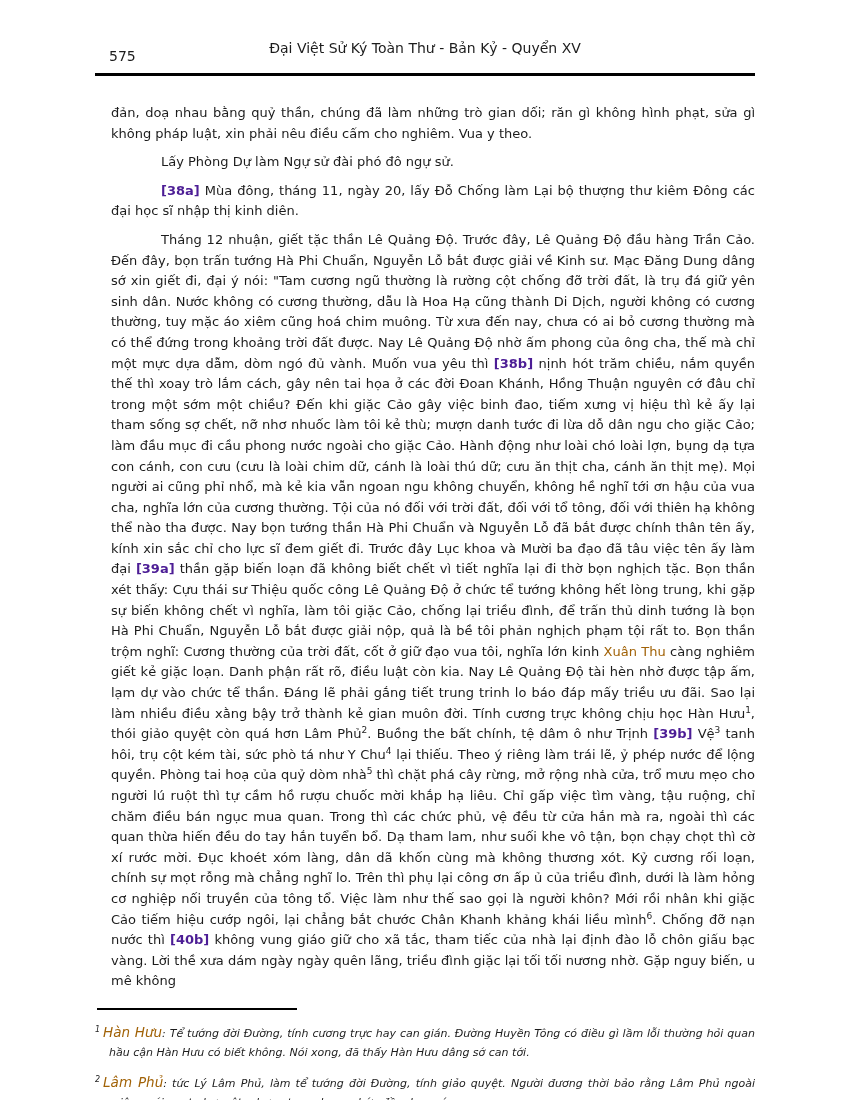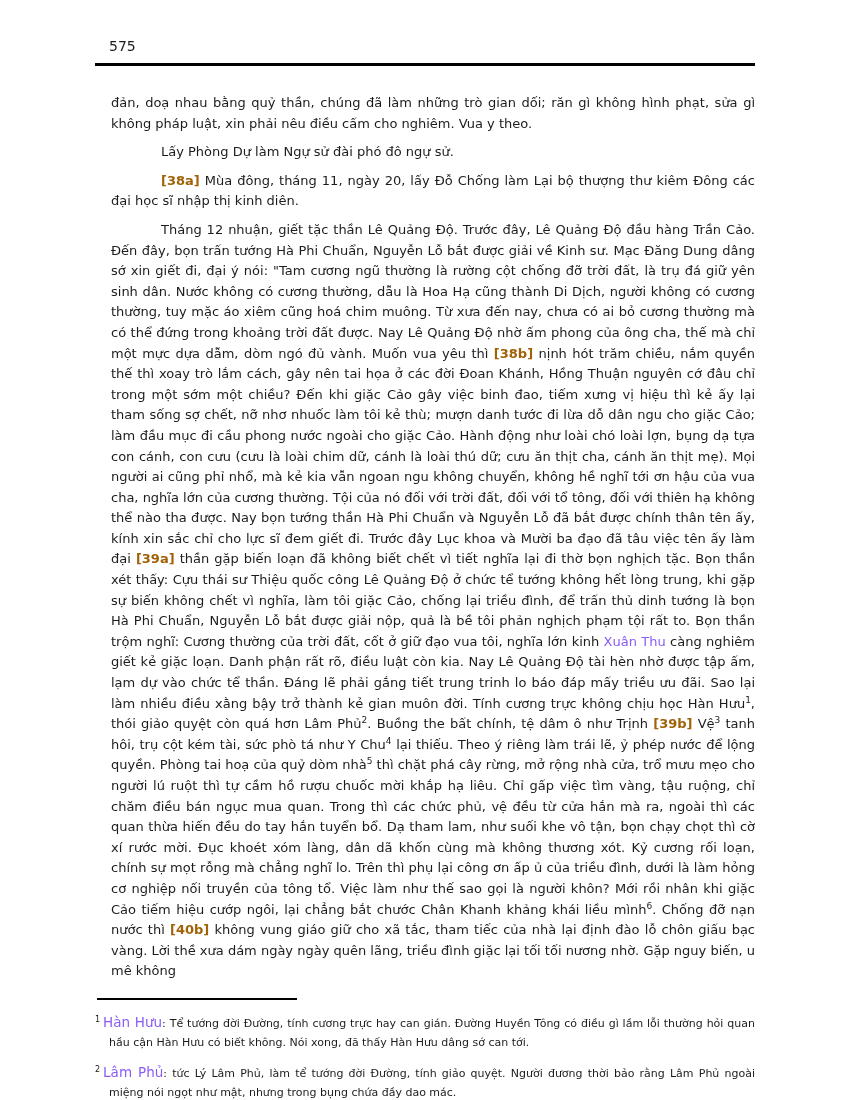--- a/index.html
+++ b/index.html
@@ -6,50 +6,51 @@
   body {
     width: 850px; height: 1100px; overflow: hidden;
     font-family: "DejaVu Sans", "Liberation Sans", sans-serif;
     color: #1c1c1c;
   }
   .page { width: 660px; margin: 0 auto; padding-top: 40px; }
 
   
   .doc-header {
     position: relative; text-align: center;
-    font-size: 14px; padding-bottom: 23px;
+    font-size: 14px; padding-bottom: 17px;
     border-bottom: 3px solid #000;
   }
   .page-num { position: absolute; left: 14px; bottom: 9px; }
 
   
   .doc-body { margin-top: 27px; font-size: 13px; line-height: 20.6px; }
   p.para { margin: 0 0 8px 16px; text-align: justify; }
   p.para.indent { text-indent: 50px; }
-  .marker { font-weight: bold; color: #a16207; }
-  .term { color: #8b5cf6; }
+  .marker { font-weight: bold; color: #4c1d95; }
+  .term { color: #a16207; }
   .sup { font-size: 9px; vertical-align: super; line-height: 0; }
 
   
   .footnotes { margin-top: 16px; }
   .fn-rule { width: 200px; border-top: 2px solid #000; margin: 0 0 13px 2px; }
   .footnote {
     font-size: 11px; line-height: 19px; margin: 0 0 11px 0;
-    padding-left: 14px; text-indent: -14px; text-align: justify;
+    padding-left: 14px; text-indent: -14px; text-align: justify; font-style: italic;
   }
   .footnote .term { font-size: 13.5px; }
   .footnote .sup { font-size: 8px; margin-right: 3px; }
 </style>
 </head>
 <body>
 
 <div class="page">
 
   <div class="doc-header">
     <span class="page-num">575</span>
+    <span>Đại Việt Sử Ký Toàn Thư - Bản Kỷ - Quyển XV</span>
   </div>
 
   <div class="doc-body">
     <div>
         <p class="para"><span>đản, doạ nhau bằng quỷ thần, chúng đã làm những trò gian dối; răn gì không hình phạt, sửa gì không pháp luật, xin phải nêu điều cấm cho nghiêm. Vua y theo.</span></p>
         <p class="para indent"><span>Lấy Phòng Dự làm Ngự sử đài phó đô ngự sử.</span></p>
         <p class="para indent"><span class="marker">[38a]</span><span> Mùa đông, tháng 11, ngày 20, lấy Đỗ Chống làm Lại bộ thượng thư kiêm Đông các đại học sĩ nhập thị kinh diên.</span></p>
         <p class="para indent"><span>Tháng 12 nhuận, giết tặc thần Lê Quảng Độ. Trước đây, Lê Quảng Độ đầu hàng Trần Cảo. Đến đây, bọn trấn tướng Hà Phi Chuẩn, Nguyễn Lỗ bắt được giải về Kinh sư. Mạc Đăng Dung dâng sớ xin giết đi, đại ý nói: "Tam cương ngũ thường là rường cột chống đỡ trời đất, là trụ đá giữ yên sinh dân. Nước không có cương thường, dẫu là Hoa Hạ cũng thành Di Dịch, người không có cương thường, tuy mặc áo xiêm cũng hoá chim muông. Từ xưa đến nay, chưa có ai bỏ cương thường mà có thể đứng trong khoảng trời đất được. Nay Lê Quảng Độ nhờ ấm phong của ông cha, thế mà chỉ một mực dựa dẫm, dòm ngó đủ vành. Muốn vua yêu thì </span><span class="marker">[38b]</span><span> nịnh hót trăm chiều, nắm quyền thế thì xoay trò lắm cách, gây nên tai họa ở các đời Đoan Khánh, Hồng Thuận nguyên cớ đâu chỉ trong một sớm một chiều? Đến khi giặc Cảo gây việc binh đao, tiếm xưng vị hiệu thì kẻ ấy lại tham sống sợ chết, nỡ nhơ nhuốc làm tôi kẻ thù; mượn danh tước đi lừa dỗ dân ngu cho giặc Cảo; làm đầu mục đi cầu phong nước ngoài cho giặc Cảo. Hành động như loài chó loài lợn, bụng dạ tựa con cánh, con cưu (cưu là loài chim dữ, cánh là loài thú dữ; cưu ăn thịt cha, cánh ăn thịt mẹ). Mọi người ai cũng phỉ nhổ, mà kẻ kia vẫn ngoan ngu không chuyển, không hề nghĩ tới ơn hậu của vua cha, nghĩa lớn của cương thường. Tội của nó đối với trời đất, đối với tổ tông, đối với thiên hạ không thể nào tha được. Nay bọn tướng thần Hà Phi Chuẩn và Nguyễn Lỗ đã bắt được chính thân tên ấy, kính xin sắc chỉ cho lực sĩ đem giết đi. Trước đây Lục khoa và Mười ba đạo đã tâu việc tên ấy làm đại </span><span class="marker">[39a]</span><span> thần gặp biến loạn đã không biết chết vì tiết nghĩa lại đi thờ bọn nghịch tặc. Bọn thần xét thấy: Cựu thái sư Thiệu quốc công Lê Quảng Độ ở chức tể tướng không hết lòng trung, khi gặp sự biến không chết vì nghĩa, làm tôi giặc Cảo, chống lại triều đình, để trấn thủ dinh tướng là bọn Hà Phi Chuẩn, Nguyễn Lỗ bắt được giải nộp, quả là bề tôi phản nghịch phạm tội rất to. Bọn thần trộm nghĩ: Cương thường của trời đất, cốt ở giữ đạo vua tôi, nghĩa lớn kinh </span><span class="term">Xuân Thu</span><span> càng nghiêm giết kẻ giặc loạn. Danh phận rất rõ, điều luật còn kia. Nay Lê Quảng Độ tài hèn nhờ được tập ấm, lạm dự vào chức tể thần. Đáng lẽ phải gắng tiết trung trinh lo báo đáp mấy triều ưu đãi. Sao lại làm nhiều điều xằng bậy trở thành kẻ gian muôn đời. Tính cương trực không chịu học Hàn Hưu</span><span class="sup">1</span><span>, thói giảo quyệt còn quá hơn Lâm Phủ</span><span class="sup">2</span><span>. Buồng the bất chính, tệ dâm ô như Trịnh </span><span class="marker">[39b]</span><span> Vệ</span><span class="sup">3</span><span> tanh hôi, trụ cột kém tài, sức phò tá như Y Chu</span><span class="sup">4</span><span> lại thiếu. Theo ý riêng làm trái lẽ, ỷ phép nước để lộng quyền. Phòng tai hoạ của quỷ dòm nhà</span><span class="sup">5</span><span> thì chặt phá cây rừng, mở rộng nhà cửa, trổ mưu mẹo cho người lú ruột thì tự cầm hồ rượu chuốc mời khắp hạ liêu. Chỉ gấp việc tìm vàng, tậu ruộng, chỉ chăm điều bán ngục mua quan. Trong thì các chức phủ, vệ đều từ cửa hắn mà ra, ngoài thì các quan thừa hiến đều do tay hắn tuyển bổ. Dạ tham lam, như suối khe vô tận, bọn chạy chọt thì cờ xí rước mời. Đục khoét xóm làng, dân dã khốn cùng mà không thương xót. Kỷ cương rối loạn, chính sự mọt rỗng mà chẳng nghĩ lo. Trên thì phụ lại công ơn ấp ủ của triều đình, dưới là làm hỏng cơ nghiệp nối truyền của tông tổ. Việc làm như thế sao gọi là người khôn? Mới rồi nhân khi giặc Cảo tiếm hiệu cướp ngôi, lại chẳng bắt chước Chân Khanh khảng khái liều mình</span><span class="sup">6</span><span>. Chống đỡ nạn nước thì </span><span class="marker">[40b]</span><span> không vung giáo giữ cho xã tắc, tham tiếc của nhà lại định đào lỗ chôn giấu bạc vàng. Lời thề xưa dám ngày ngày quên lãng, triều đình giặc lại tối tối nương nhờ. Gặp nguy biến, u mê không</span></p>
       </div>
   </div>

